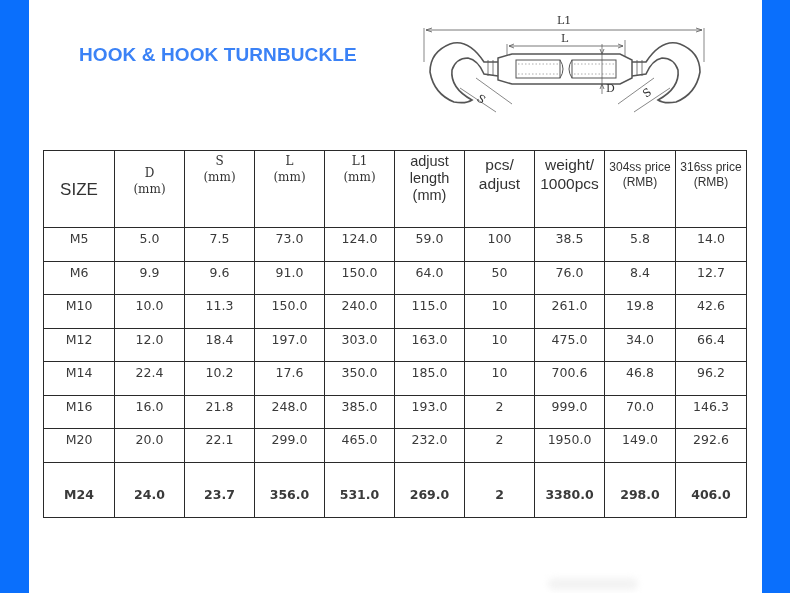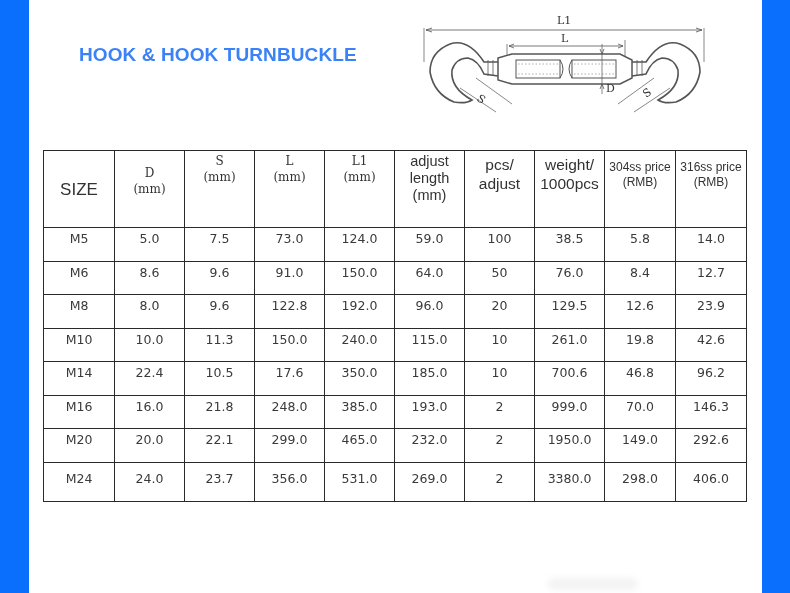--- a/index.html
+++ b/index.html
@@ -25,21 +25,21 @@
   table.spec th, table.spec td {
     border: 1.3px solid #2a2a2a;
     text-align: center; padding: 0; color: #333;
   }
   table.spec th { height: 62px; font-weight: normal; vertical-align: top; }
   table.spec td {
     font-family: "DejaVu Sans", sans-serif; font-size: 12.5px; color: #3a3a3a;
     vertical-align: top; padding-top: 3px;
   }
   tr.r td { height: 29.5px; }
-  tr.r.last td { height: 30px; padding-top: 8px; }
+  tr.r.last td { height: 30px; padding-top: 24px; font-weight: bold; }
   .h-size { font-family: "Liberation Sans", sans-serif; font-size: 17px; color:#111; vertical-align: middle !important; padding-top: 2px !important; margin-top: 36px; }
   .h-serif { font-family: "DejaVu Serif", serif; font-size: 12px; color:#444; line-height: 16px; }
   .h-arial { font-family: "Liberation Sans", sans-serif; color:#111; }
   .h-adj { font-size: 14.5px; line-height: 17px; padding-top: 2px !important; }
   .h-big { font-size: 15.5px; line-height: 19px; padding-top: 4px !important; }
   .h-small { font-size: 12px; line-height: 15px; padding-top: 9px !important; }
   .blur {
     position: absolute; left: 548px; top: 578px; width: 90px; height: 12px;
     background: #f3f3f3; border-radius: 6px; filter: blur(3px);
   }
@@ -157,58 +157,58 @@
       <td>73.0</td>
       <td>124.0</td>
       <td>59.0</td>
       <td>100</td>
       <td>38.5</td>
       <td>5.8</td>
       <td>14.0</td>
     </tr>
     <tr class="r">
       <td>M6</td>
-      <td>8.6</td>
+      <td>9.9</td>
       <td>9.6</td>
       <td>91.0</td>
       <td>150.0</td>
       <td>64.0</td>
       <td>50</td>
       <td>76.0</td>
       <td>8.4</td>
       <td>12.7</td>
-    </tr>
-    <tr class="r">
-      <td>M8</td>
-      <td>8.0</td>
-      <td>9.6</td>
-      <td>122.8</td>
-      <td>192.0</td>
-      <td>96.0</td>
-      <td>20</td>
-      <td>129.5</td>
-      <td>12.6</td>
-      <td>23.9</td>
     </tr>
     <tr class="r">
       <td>M10</td>
       <td>10.0</td>
       <td>11.3</td>
       <td>150.0</td>
       <td>240.0</td>
       <td>115.0</td>
       <td>10</td>
       <td>261.0</td>
       <td>19.8</td>
       <td>42.6</td>
     </tr>
     <tr class="r">
+      <td>M12</td>
+      <td>12.0</td>
+      <td>18.4</td>
+      <td>197.0</td>
+      <td>303.0</td>
+      <td>163.0</td>
+      <td>10</td>
+      <td>475.0</td>
+      <td>34.0</td>
+      <td>66.4</td>
+    </tr>
+    <tr class="r">
       <td>M14</td>
       <td>22.4</td>
-      <td>10.5</td>
+      <td>10.2</td>
       <td>17.6</td>
       <td>350.0</td>
       <td>185.0</td>
       <td>10</td>
       <td>700.6</td>
       <td>46.8</td>
       <td>96.2</td>
     </tr>
     <tr class="r">
       <td>M16</td>

